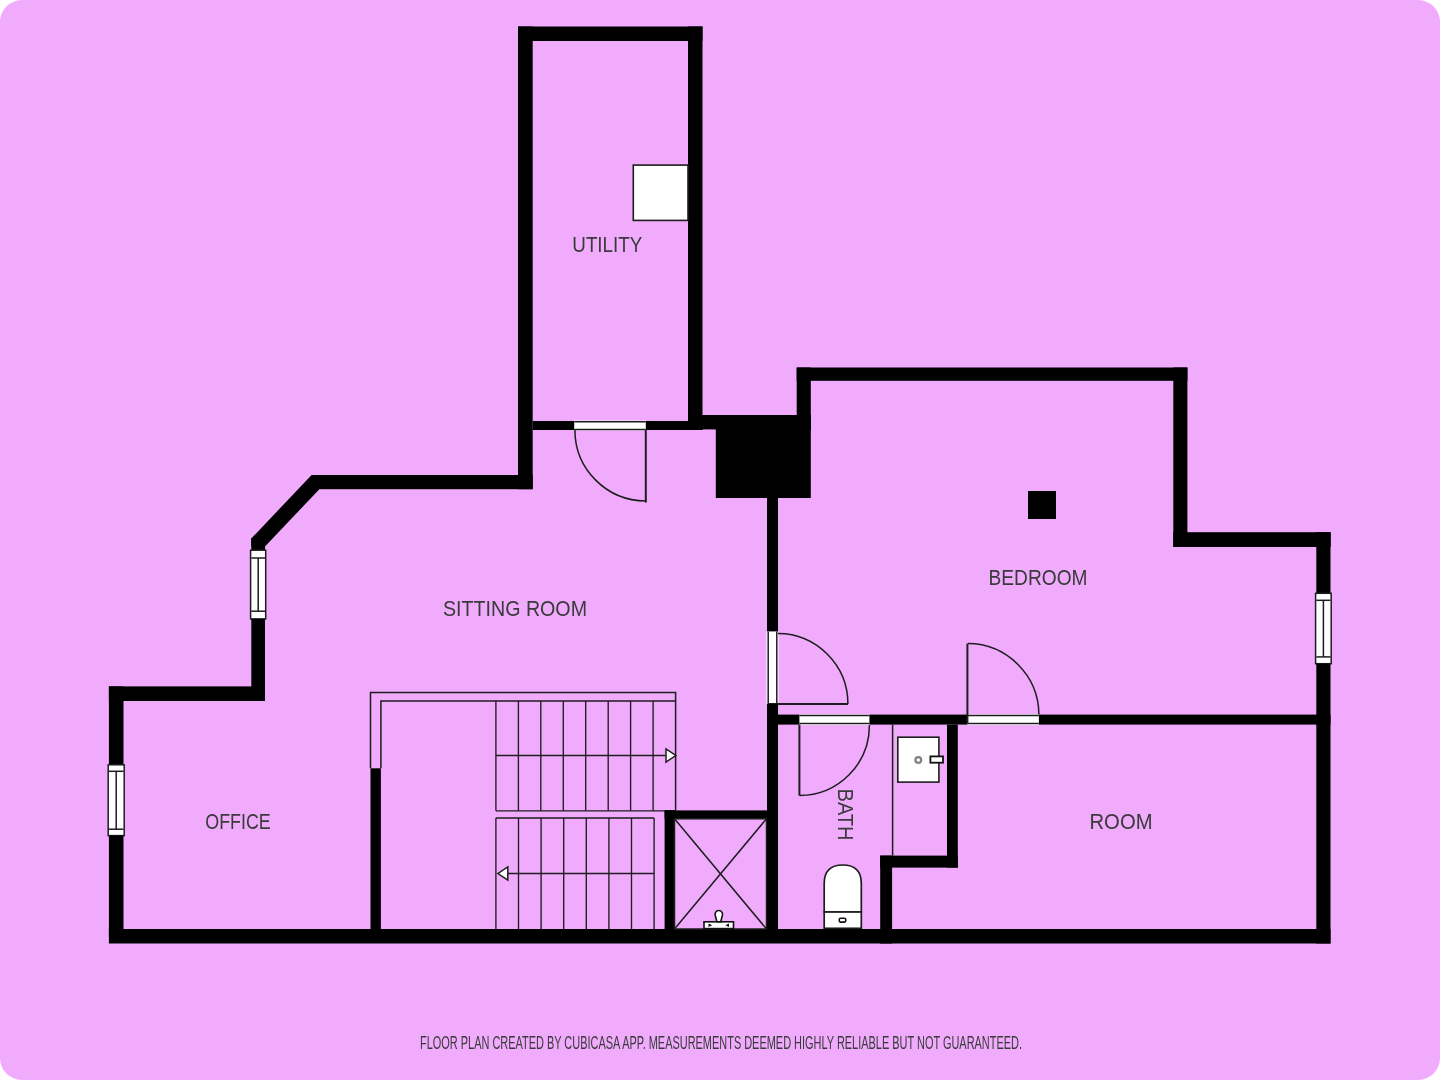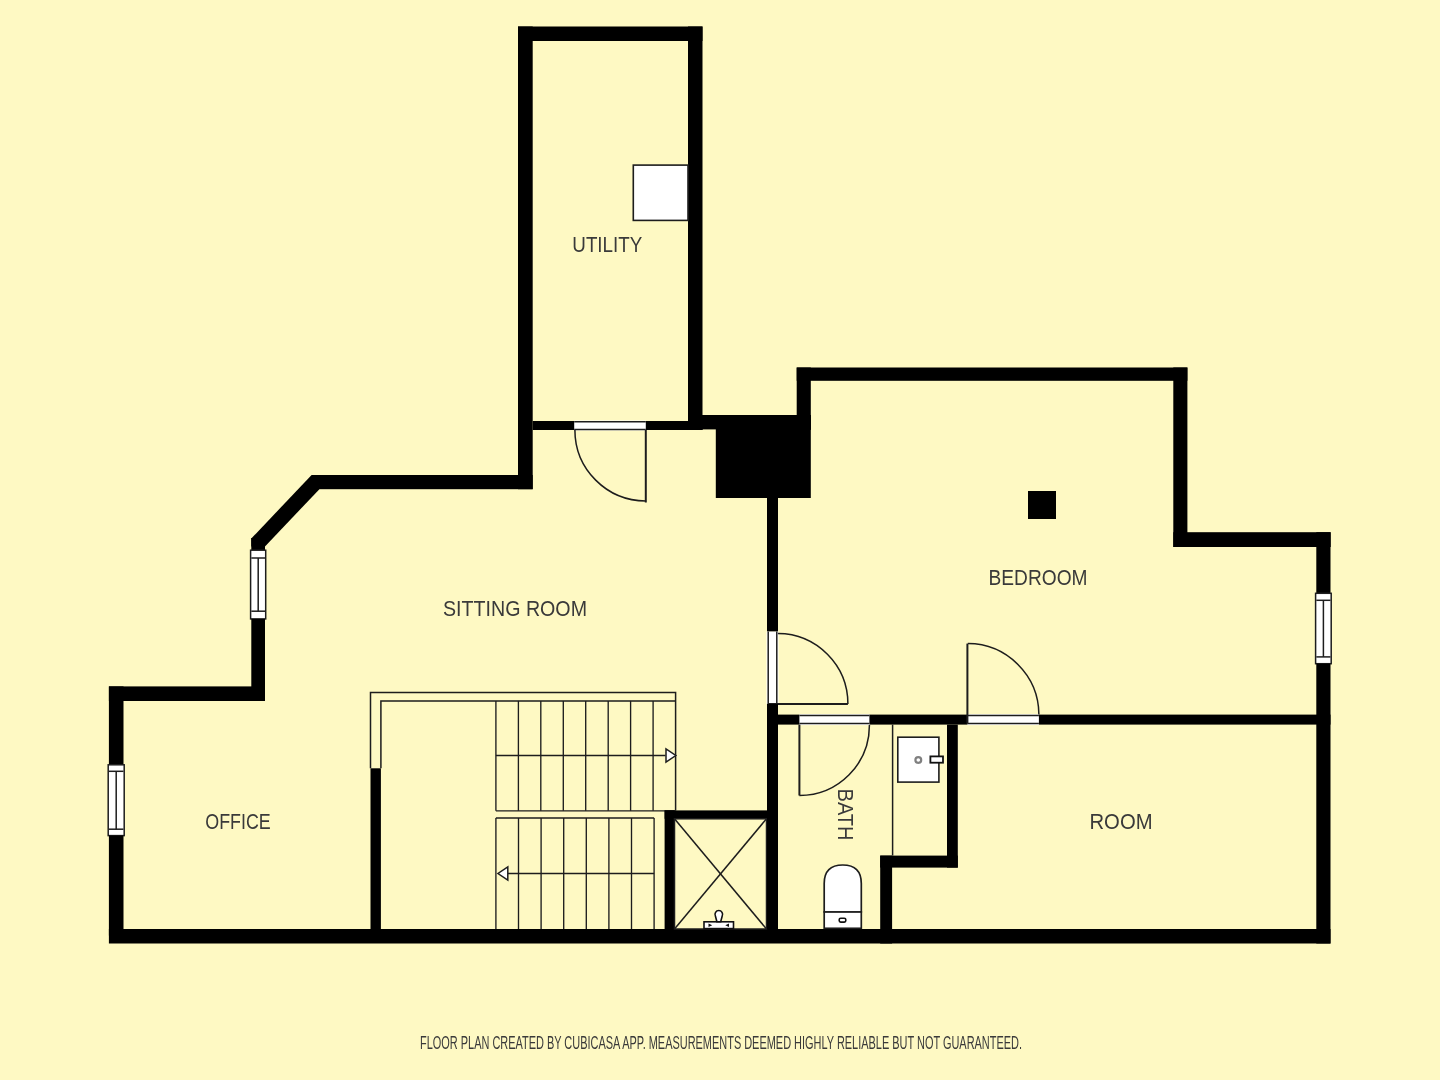--- a/index.html
+++ b/index.html
@@ -1,16 +1,16 @@
 <!DOCTYPE html>
 <html><head>
 <meta charset="utf-8">
 <style>
   html,body{margin:0;padding:0;background:#fff;}
-  .page{width:1440px;height:1080px;position:relative;background:#fef9c3;overflow:hidden;}
+  .page{width:1440px;height:1080px;position:relative;background:#f0abfc;overflow:hidden;border-radius:22px;}
   svg{position:absolute;left:0;top:0;}
   text{font-family:"Liberation Sans",sans-serif;fill:#3a3a3a;}
 </style>
 </head>
 <body>
 <div class="page">
 <svg width="1440" height="1080" viewBox="0 0 1440 1080">
 
   <g>
 

